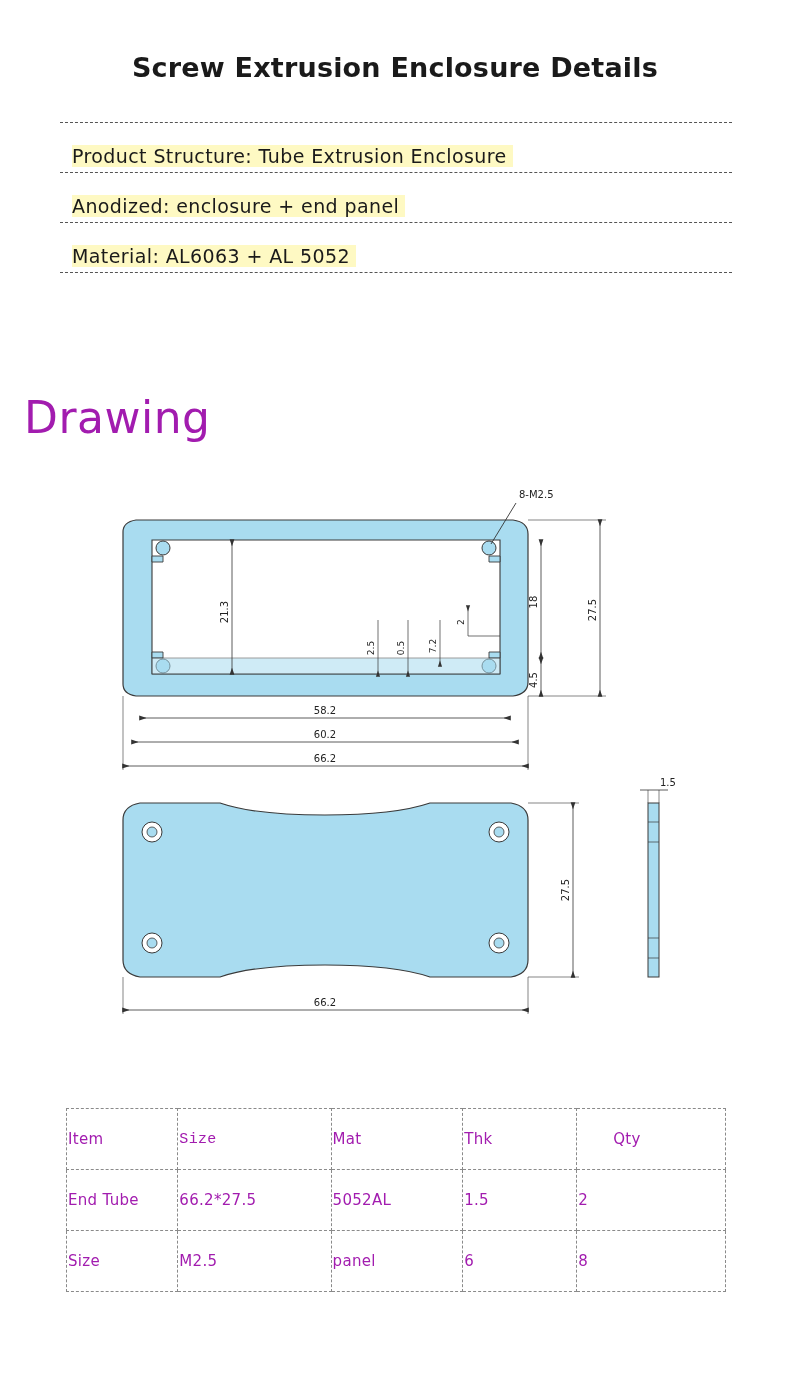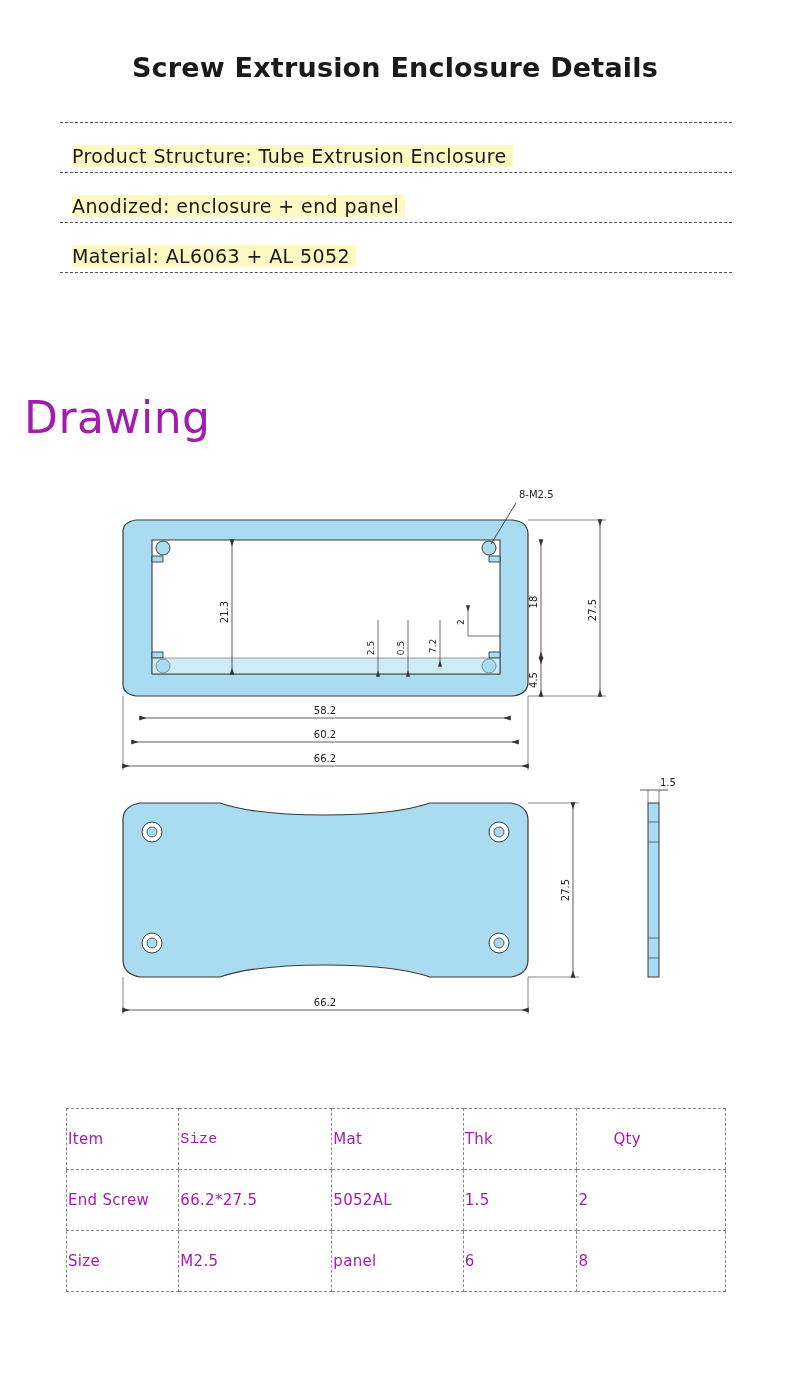--- a/index.html
+++ b/index.html
@@ -248,21 +248,21 @@
 <table class="spec-table">
   <tbody>
     <tr class="head">
       <td class="col-item">Item</td>
       <td class="col-size">Size</td>
       <td class="col-mat">Mat</td>
       <td class="col-thk">Thk</td>
       <td class="col-qty">Qty</td>
     </tr>
     <tr>
-      <td>End Screw</td>
+      <td>End Tube</td>
       <td>66.2*27.5</td>
       <td>5052AL</td>
       <td>1.5</td>
       <td>2</td>
     </tr>
     <tr>
       <td>Size</td>
       <td>M2.5</td>
       <td>panel</td>
       <td>6</td>

